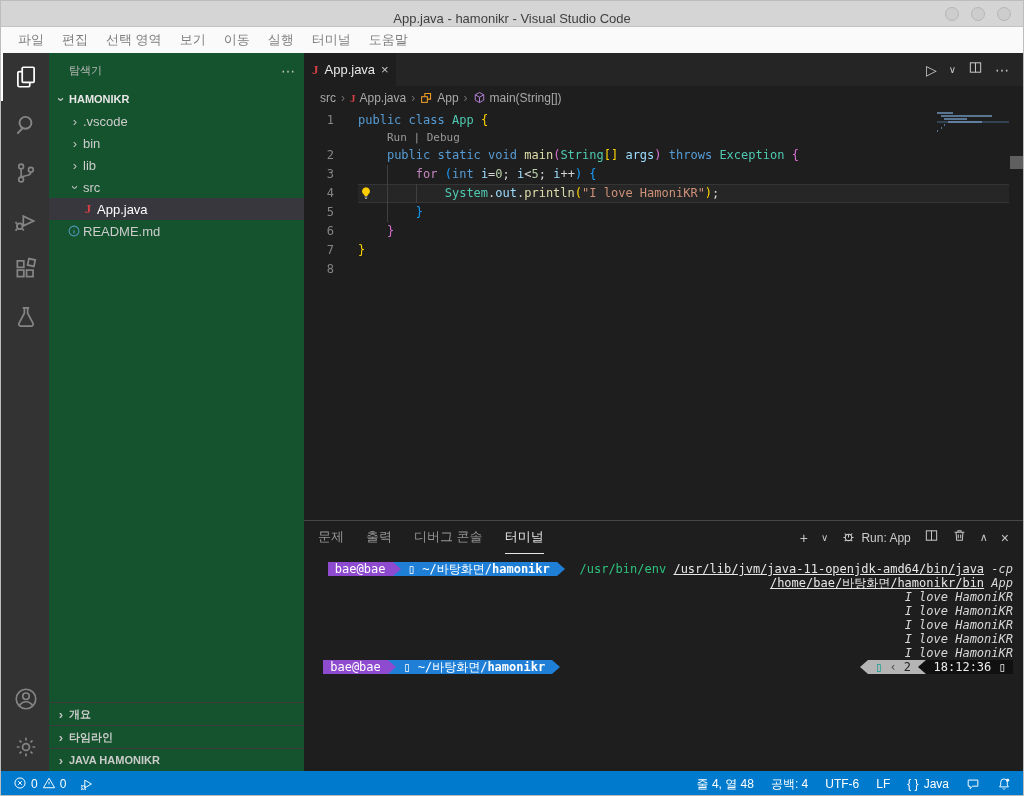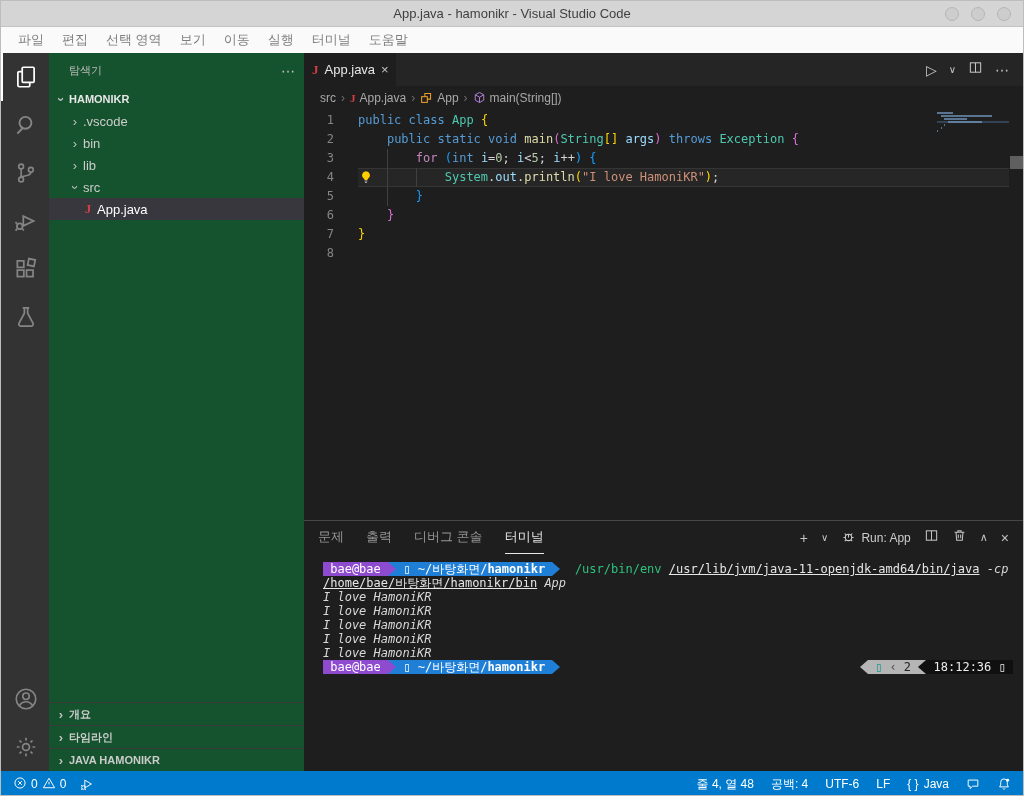--- a/index.html
+++ b/index.html
@@ -1,20 +1,20 @@
 <!DOCTYPE html>
 <html><head>
 <meta charset="utf-8">
 <style>
   html,body{margin:0;padding:0;background:#9a9a9a;}
   .window{position:relative;width:1024px;height:796px;margin:0 auto;box-sizing:border-box;
     border:1px solid #bdbdbd;background:#1e1e1e;overflow:hidden;
     font-family:"Liberation Sans",sans-serif;-webkit-font-smoothing:antialiased;}
   
-  .titlebar{height:26px;background:#d5d5d5;border-bottom:1px solid #c3c3c3;display:flex;align-items:center;justify-content:center;position:relative;box-sizing:border-box;}
+  .titlebar{height:26px;background:#d5d5d5;border-bottom:1px solid #c3c3c3;display:flex;align-items:flex-end;justify-content:center;position:relative;box-sizing:border-box;}
   .titlebar .title{font-size:13px;color:#3f3f3f;}
   .traffic{position:absolute;right:12px;top:6px;display:flex;gap:12px;}
   .traffic span{width:14px;height:14px;border-radius:50%;background:#cdcdcd;border:1px solid #b6b6b6;box-sizing:border-box;}
   
   .menubar{height:26px;background:#fafafa;display:flex;align-items:center;padding:0 8px;box-sizing:border-box;}
   .menu-item{font-size:13px;color:#7d7d7d;padding:0 9px;}
   
   .main{display:flex;height:718px;}
   
   .activitybar{width:48px;background:#333333;display:flex;flex-direction:column;flex:none;}
@@ -71,21 +71,21 @@
   .panel{height:251px;border-top:1px solid #474747;display:flex;flex-direction:column;box-sizing:border-box;flex:none;background:#1e1e1e;}
   .panel-tabs{height:33px;display:flex;align-items:center;padding:0 14px;gap:22px;flex:none;}
   .ptab{font-size:13px;color:#969696;height:100%;display:flex;align-items:center;box-sizing:border-box;border-bottom:1px solid transparent;}
   .ptab.active{color:#e7e7e7;border-bottom-color:#e7e7e7;}
   .panel-actions{margin-left:auto;display:flex;align-items:center;gap:13px;color:#c5c5c5;}
   .panel-actions .glyph{font-size:14px;}
   .panel-actions svg{width:15px;height:15px;}
   .run-sel{display:flex;align-items:center;gap:5px;font-size:12px;color:#cccccc;}
   
   .terminal{flex:1;padding:8px 10px 0 19px;font-family:"DejaVu Sans Mono",monospace;font-size:12px;overflow:hidden;}
-  .t-line{display:flex;height:14px;line-height:14px;white-space:pre;align-items:stretch;}
+  .t-line{display:flex;height:14px;line-height:14px;white-space:pre;align-items:stretch;justify-content:flex-end;}
   .t-line .rgroup{margin-left:auto;display:flex;}
   .pp{background:#8f4bcf;color:#ffffff;}
   .pb{background:#1f7fd6;color:#ffffff;}
   .pbb{background:#1f7fd6;color:#ffffff;font-weight:bold;}
   .sp{color:#d8d8d8;font-style:italic;}
   .grn{color:#2ec27e;}
   .lnk{color:#e6e6e6;text-decoration:underline;}
   .gg{background:#b5b5b5;color:#0f9b8e;}
   .gsep{background:#b5b5b5;color:#4a4a4a;}
   .gr{background:#b5b5b5;color:#222222;}
@@ -212,20 +212,29 @@
           <div class="sb-row" style="padding-left: 18px;">
             <span class="chev exp">›</span>
             <span>src</span>
           </div>
           <div class="sb-row selected" style="padding-left: 30px;">
             <span class="tree-icon">
               <span class="jicon">J</span>
             </span>
             <span>App.java</span>
           </div>
+          <div class="sb-row" style="padding-left: 16px;">
+            <span class="tree-icon">
+              <svg viewBox="0 0 16 16" fill="none" stroke="#519aba" stroke-width="1.2">
+                <circle cx="8" cy="8" r="5.6"></circle>
+                <path d="M8 7.2v3.6M8 5v.3"></path>
+              </svg>
+            </span>
+            <span>README.md</span>
+          </div>
         </div>
       <div class="sb-bottom" id="sb-bottom">
           <div class="sb-sec">
             <span class="chev">›</span>
             <span>개요</span>
           </div>
           <div class="sb-sec">
             <span class="chev">›</span>
             <span>타임라인</span>
           </div>
@@ -282,20 +291,25 @@
             </span>
             <span>main(String[])</span>
           </span>
         </div>
 
       <div class="code" id="code">
         <div class="crow">
             <span class="gut">1</span>
             <span class="deco"></span>
             <span class="ccontent"><span class="tk-kw">public</span><span class="tk-pun"> </span><span class="tk-kw">class</span><span class="tk-pun"> </span><span class="tk-type">App</span><span class="tk-pun"> </span><span class="tk-b1">{</span></span>
+          </div>
+          <div class="crow lens">
+            <span class="gut"></span>
+            <span class="deco"></span>
+            <span class="ccontent" style="color:#999"><span style="margin-left:29px">Run | Debug</span></span>
           </div>
           <div class="crow">
             <span class="gut">2</span>
             <span class="deco"></span>
             <span class="ccontent"><span class="tk-pun">    </span><span class="tk-kw">public</span><span class="tk-pun"> </span><span class="tk-kw">static</span><span class="tk-pun"> </span><span class="tk-kw">void</span><span class="tk-pun"> </span><span class="tk-fn">main</span><span class="tk-b2">(</span><span class="tk-type">String</span><span class="tk-b1">[]</span><span class="tk-pun"> </span><span class="tk-var">args</span><span class="tk-b2">)</span><span class="tk-pun"> </span><span class="tk-kw">throws</span><span class="tk-pun"> </span><span class="tk-type">Exception</span><span class="tk-pun"> </span><span class="tk-b2">{</span></span>
           </div>
           <div class="crow">
             <span class="gut">3</span>
             <span class="deco"></span>
             <span class="ccontent"><span class="guide" style="left: 29px;"></span><span class="tk-pun">        </span><span class="tk-ctrl">for</span><span class="tk-pun"> </span><span class="tk-b3">(</span><span class="tk-kw">int</span><span class="tk-pun"> </span><span class="tk-var">i</span><span class="tk-pun">=</span><span class="tk-num">0</span><span class="tk-pun">; </span><span class="tk-var">i</span><span class="tk-pun">&lt;</span><span class="tk-num">5</span><span class="tk-pun">; </span><span class="tk-var">i</span><span class="tk-pun">++</span><span class="tk-b3">)</span><span class="tk-pun"> </span><span class="tk-b3">{</span></span>

